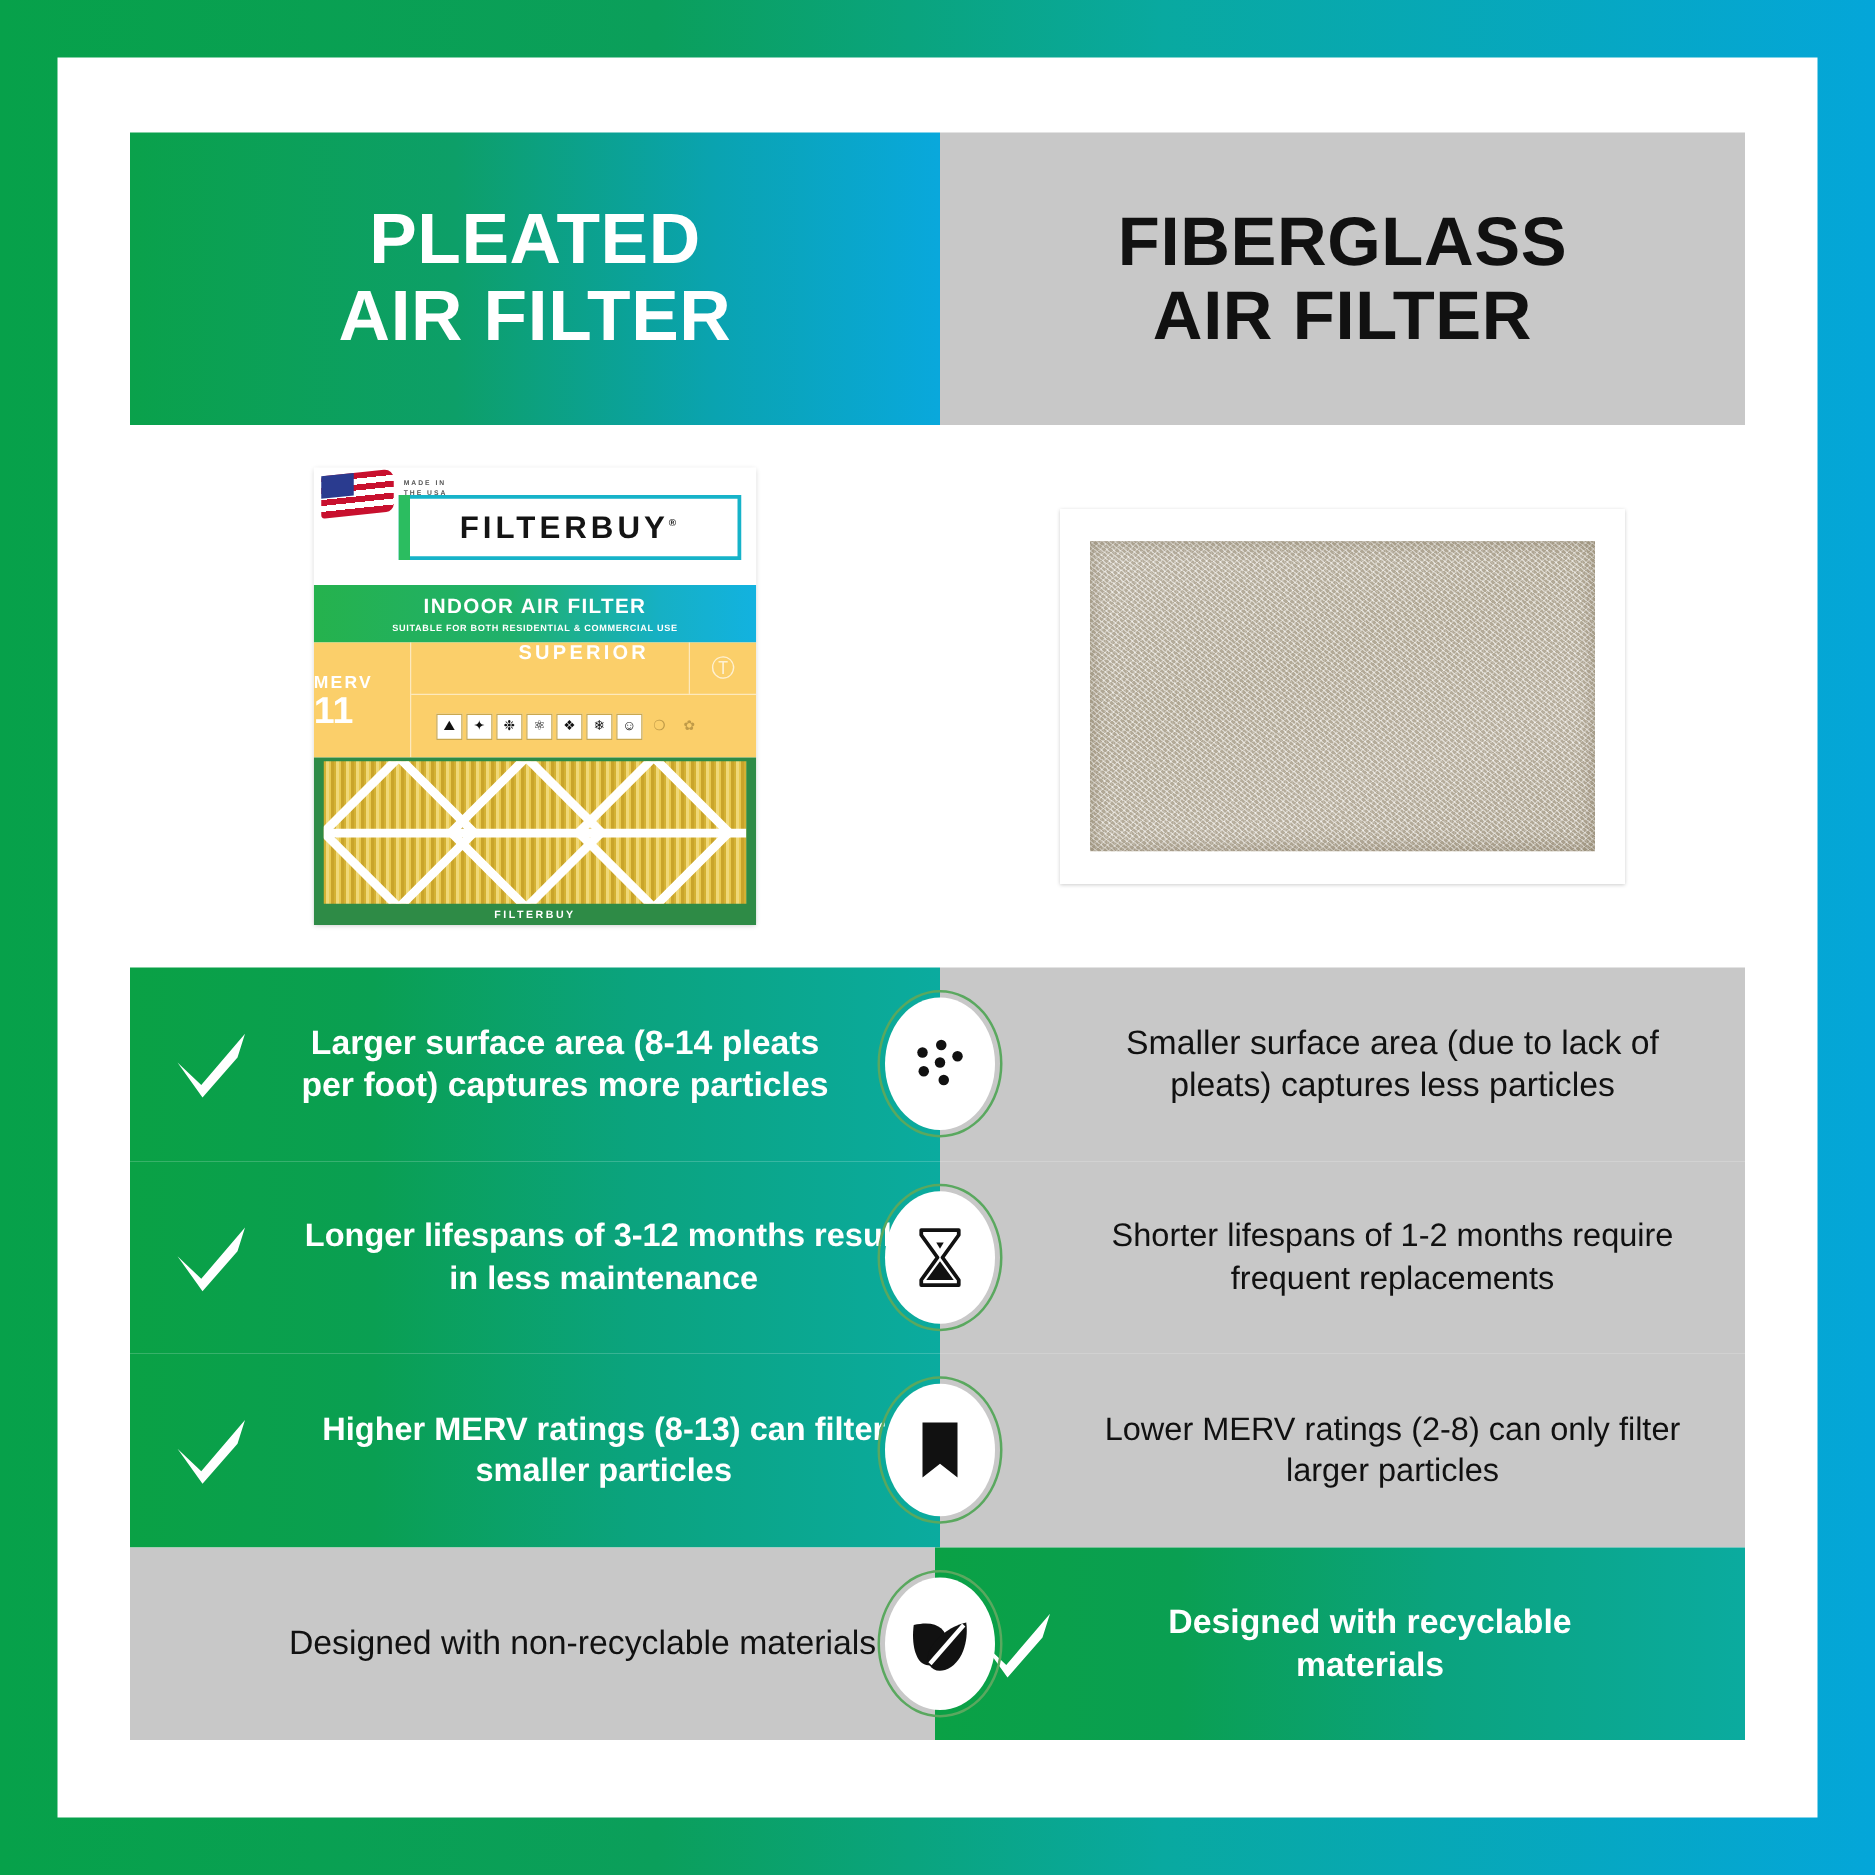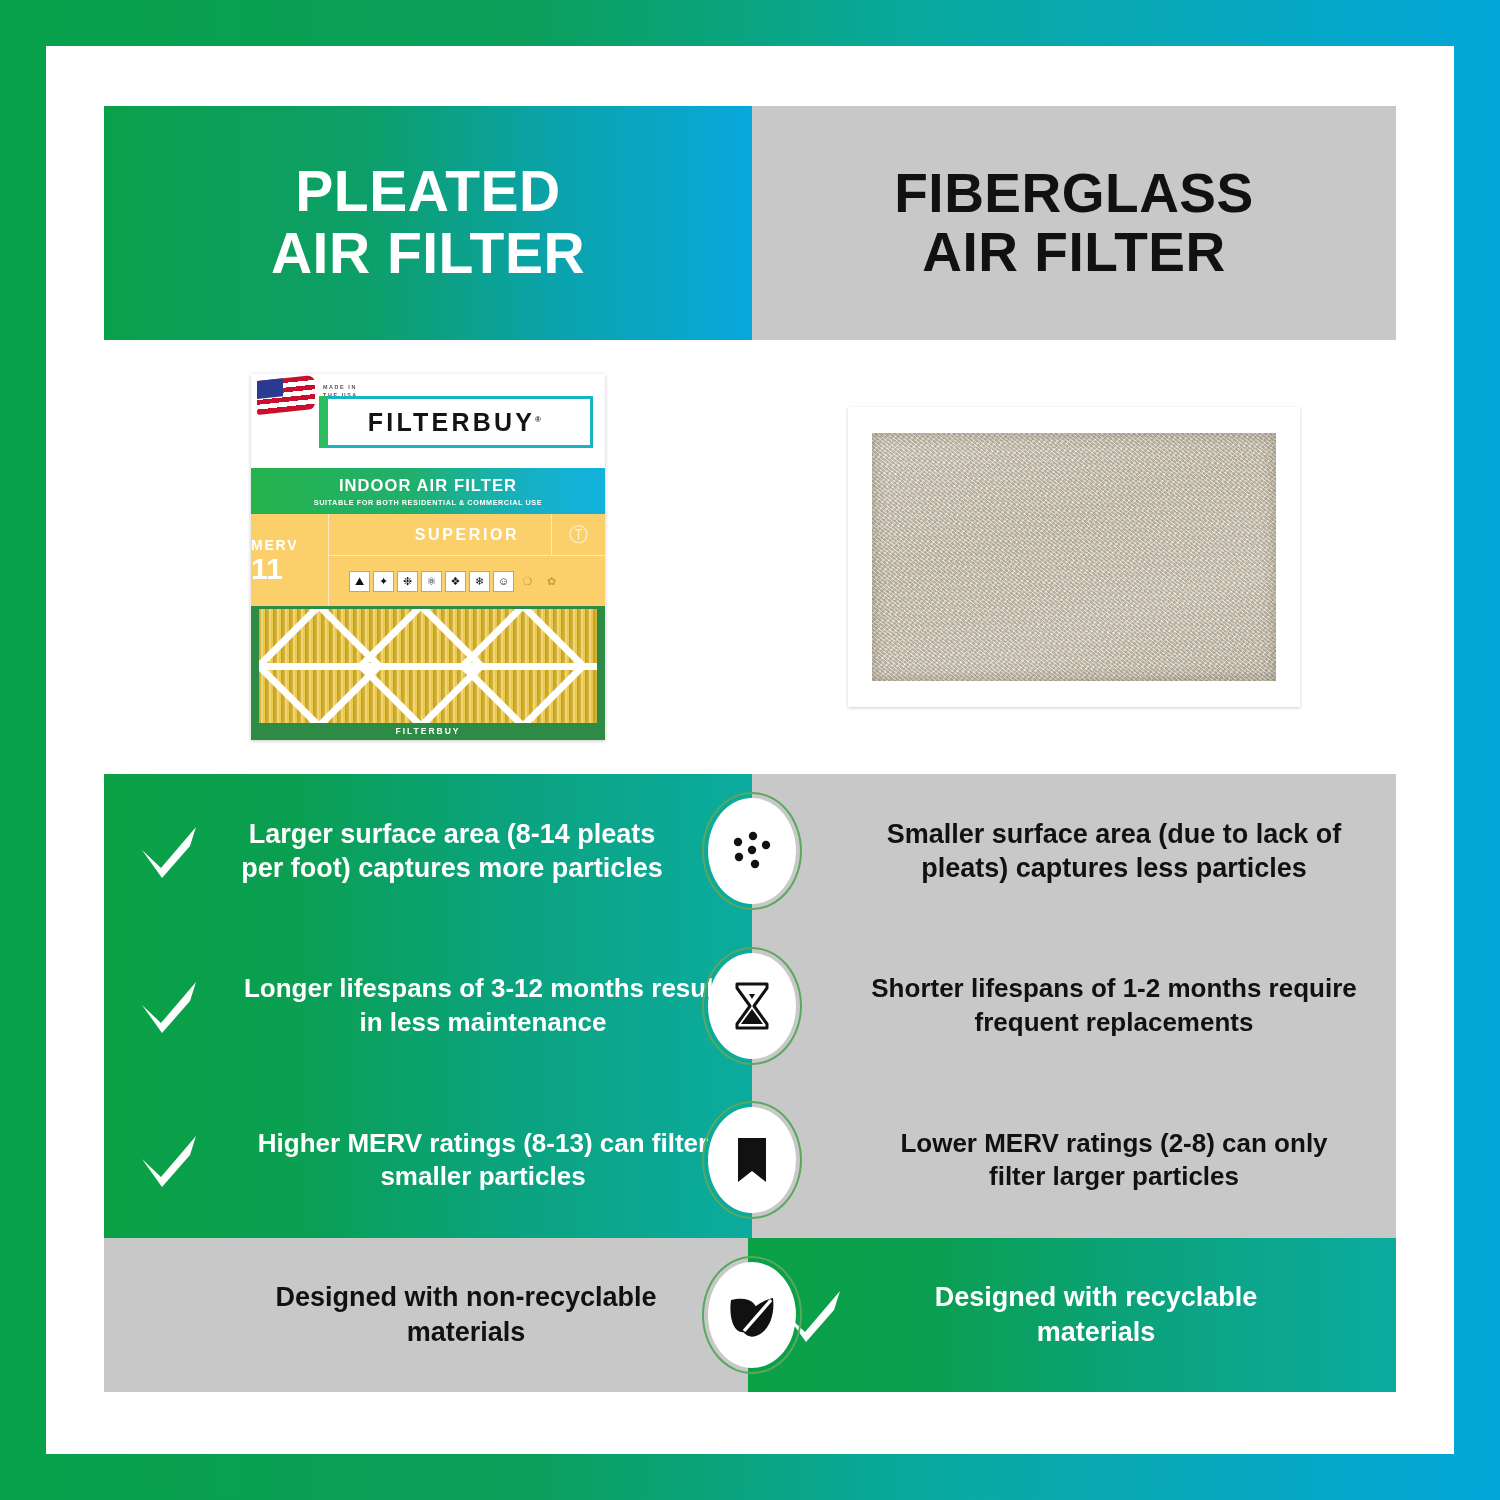--- a/index.html
+++ b/index.html
@@ -101,21 +101,21 @@
   }
   .pb-merv-left {
     flex:0 0 78px; border-right:1px solid rgba(255,255,255,.55);
     display:flex; flex-direction:column; align-items:flex-start; justify-content:center;
     color:#ffffff;
   }
   .pb-merv-left .m1 { font-size:14px; font-weight:bold; letter-spacing:1.8px; }
   .pb-merv-left .m2 { font-size:30px; font-weight:bold; line-height:1; margin-top:1px; }
   .pb-merv-right { flex:1; display:flex; flex-direction:column; }
   .pb-sup {
-    height:42px; display:flex; align-items:center; justify-content:center;
+    height:42px; display:flex; align-items:flex-start; justify-content:center;
     border-bottom:1px solid rgba(255,255,255,.55);
     position:relative;
   }
   .pb-sup span { font-size:16px; font-weight:bold; letter-spacing:2.6px; color:#ffffff; }
   .pb-ul {
     position:absolute; right:0; top:0; bottom:0; width:54px;
     border-left:1px solid rgba(255,255,255,.55);
     display:flex; align-items:center; justify-content:center;
     color:rgba(255,255,255,.7); font-size:19px;
   }
@@ -189,21 +189,21 @@
   }
   .check {
     flex:0 0 70px; height:70px; position:relative;
   }
   .check svg { width:70px; height:70px; display:block; }
   .row-text-left {
     flex:1; text-align:center; font-size:27px; font-weight:bold;
     line-height:1.28; padding-right:80px;
   }
   .row-text-right {
-    text-align:center; font-size:27px; font-weight:bold; line-height:1.28;
+    text-align:center; font-size:27px; font-weight:normal; line-height:1.28;
     width:100%;
   }
   .row.compact .row-text-left { font-size:26px; padding-right:18px; }
   .row.compact .row-text-right { font-size:26px; }
 
   .badge {
     position:absolute; left:648px; top:50%;
     transform:translate(-50%,-50%);
     width:100px; height:118px;
     display:flex; align-items:center; justify-content:center;

